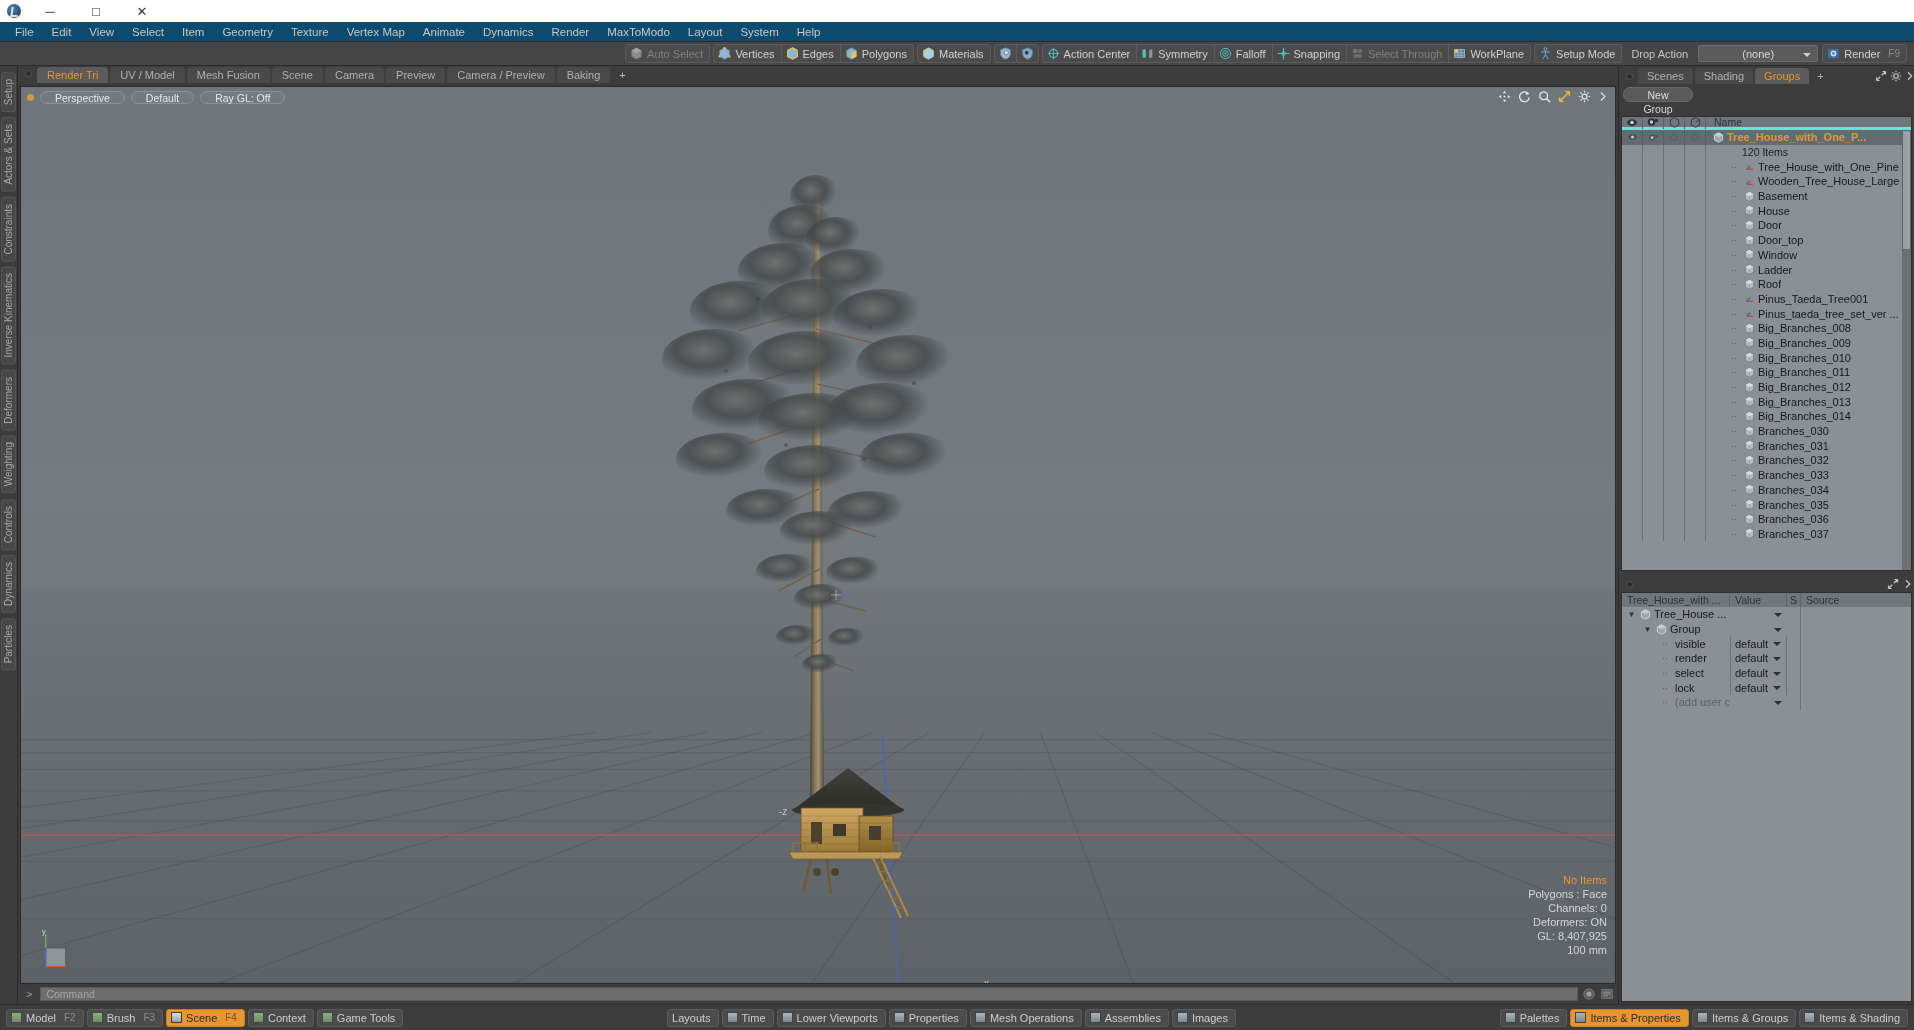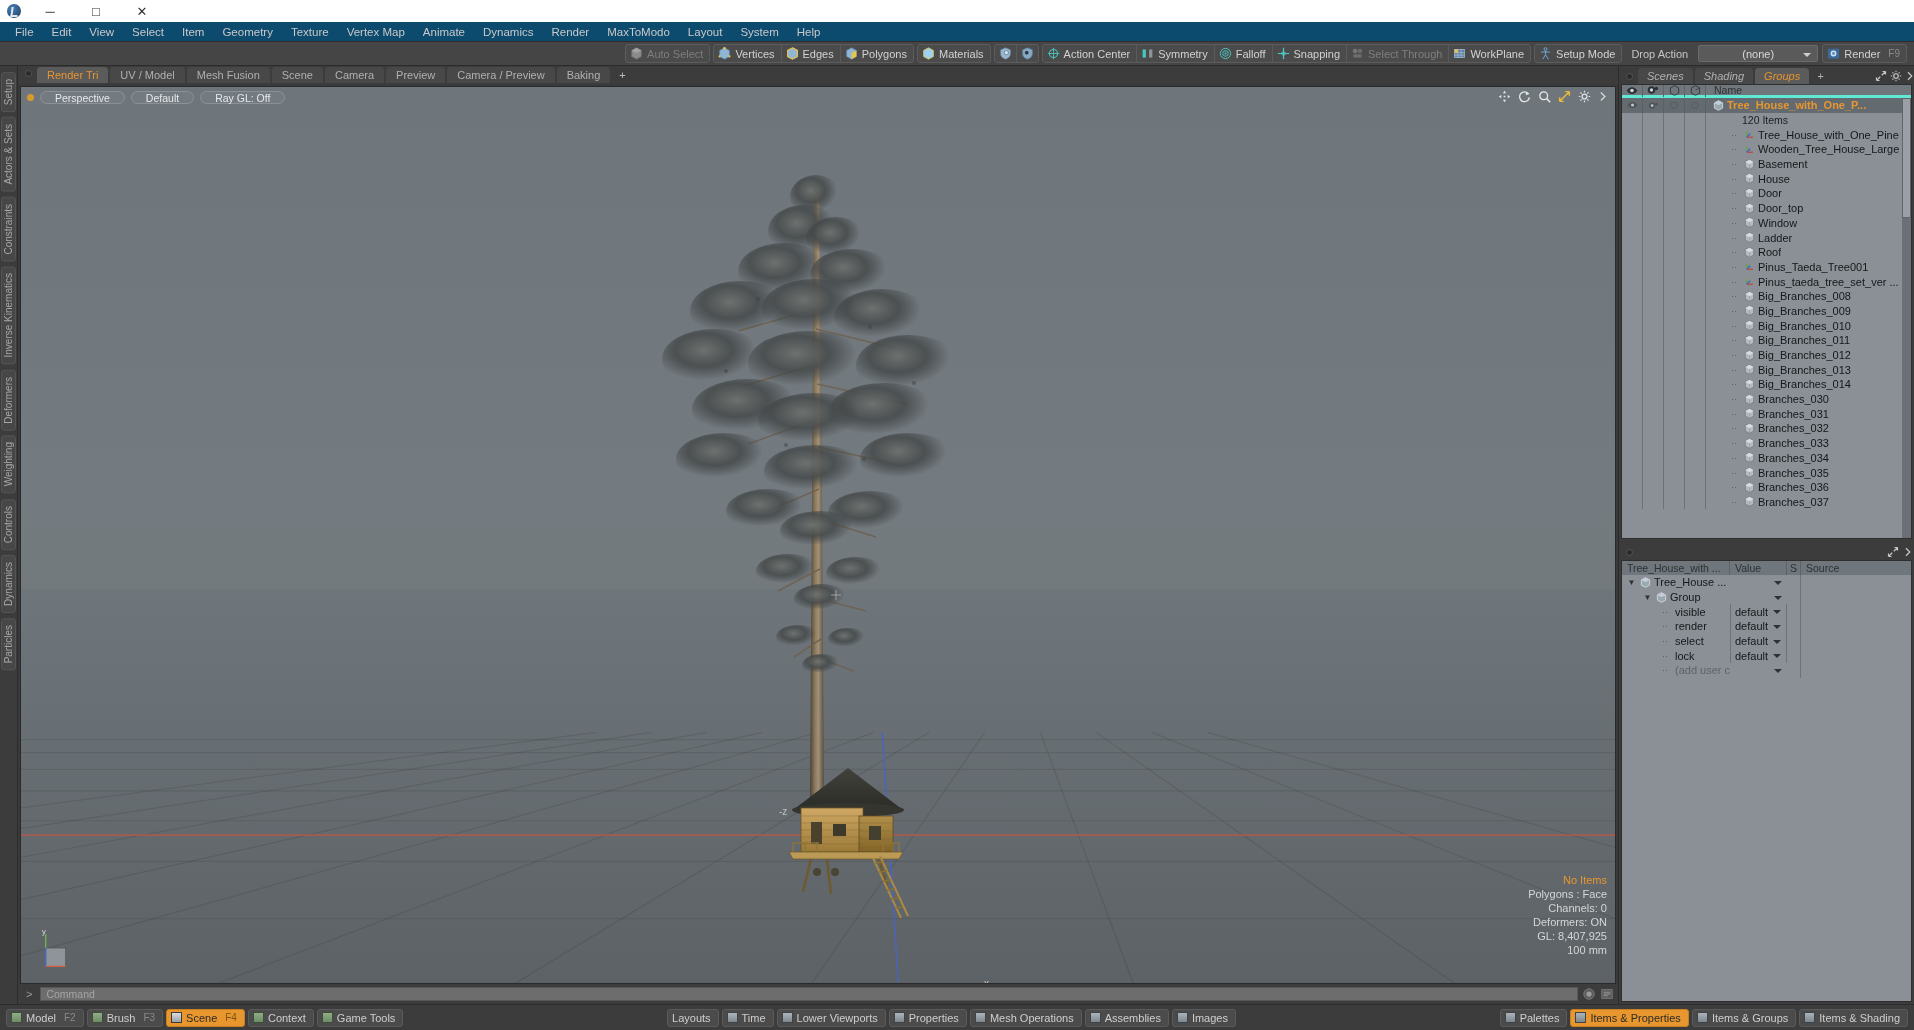--- a/index.html
+++ b/index.html
@@ -638,39 +638,42 @@
             </svg>
         </div>
       </div>
 
     </div>
 
     <div class="right">
 
       <div class="rtabs">
         <div class="dot"></div>
-        <div id="rtabs" style="display:flex;align-items:center;font-style:italic;">
+        <div id="rtabs" style="display:flex;align-items:center;">
             <div class="rtab">Scenes</div>
             <div class="rtab">Shading</div>
             <div class="rtab active">Groups</div>
             <div class="rtab plus">+</div>
           </div>
         <div class="spacer"></div>
         <svg width="12" height="12" viewBox="0 0 16 16" style="margin-bottom:2px;">
             <path d="M2 14 L7 9 M2 14 V10 M2 14 H6 M14 2 L9 7 M14 2 V6 M14 2 H10" stroke="#c8c8c8" stroke-width="1.6" fill="none"></path>
           </svg>
         <svg width="12" height="12" viewBox="0 0 16 16" style="margin:0 3px 2px 3px;">
             <circle cx="8" cy="8" r="3" fill="none" stroke="#c8c8c8" stroke-width="1.5"></circle>
             <path d="M8 1v2M8 13v2M1 8h2M13 8h2M3.2 3.2l1.4 1.4M11.4 11.4 12.8 12.8M12.8 3.2 11.4 4.6M4.6 11.4 3.2 12.8" stroke="#c8c8c8" stroke-width="1.4"></path>
           </svg>
         <svg width="9" height="12" viewBox="0 0 10 16" style="margin-bottom:2px;">
             <path d="M3 3 L8 8 L3 13" stroke="#c8c8c8" stroke-width="1.6" fill="none"></path>
           </svg>
       </div>
 
+      <div>
+        <div class="newgroup">New Group</div>
+      </div>
 
       <div class="listwrap">
         <div class="lhead">
           <div class="lh-col" style="width:21px;flex:0 0 21px;">
             <svg width="12" height="9" viewBox="0 0 16 11">
                 <path d="M1 5.5C3 2 5.5 1 8 1s5 1 7 4.5C13 9 10.5 10 8 10S3 9 1 5.5z" fill="#2b3135"></path>
                 <circle cx="8" cy="5.5" r="2.4" fill="#cfd5d9"></circle>
               </svg>
           </div>
           <div class="lh-col" style="width:21px;flex:0 0 21px;">

